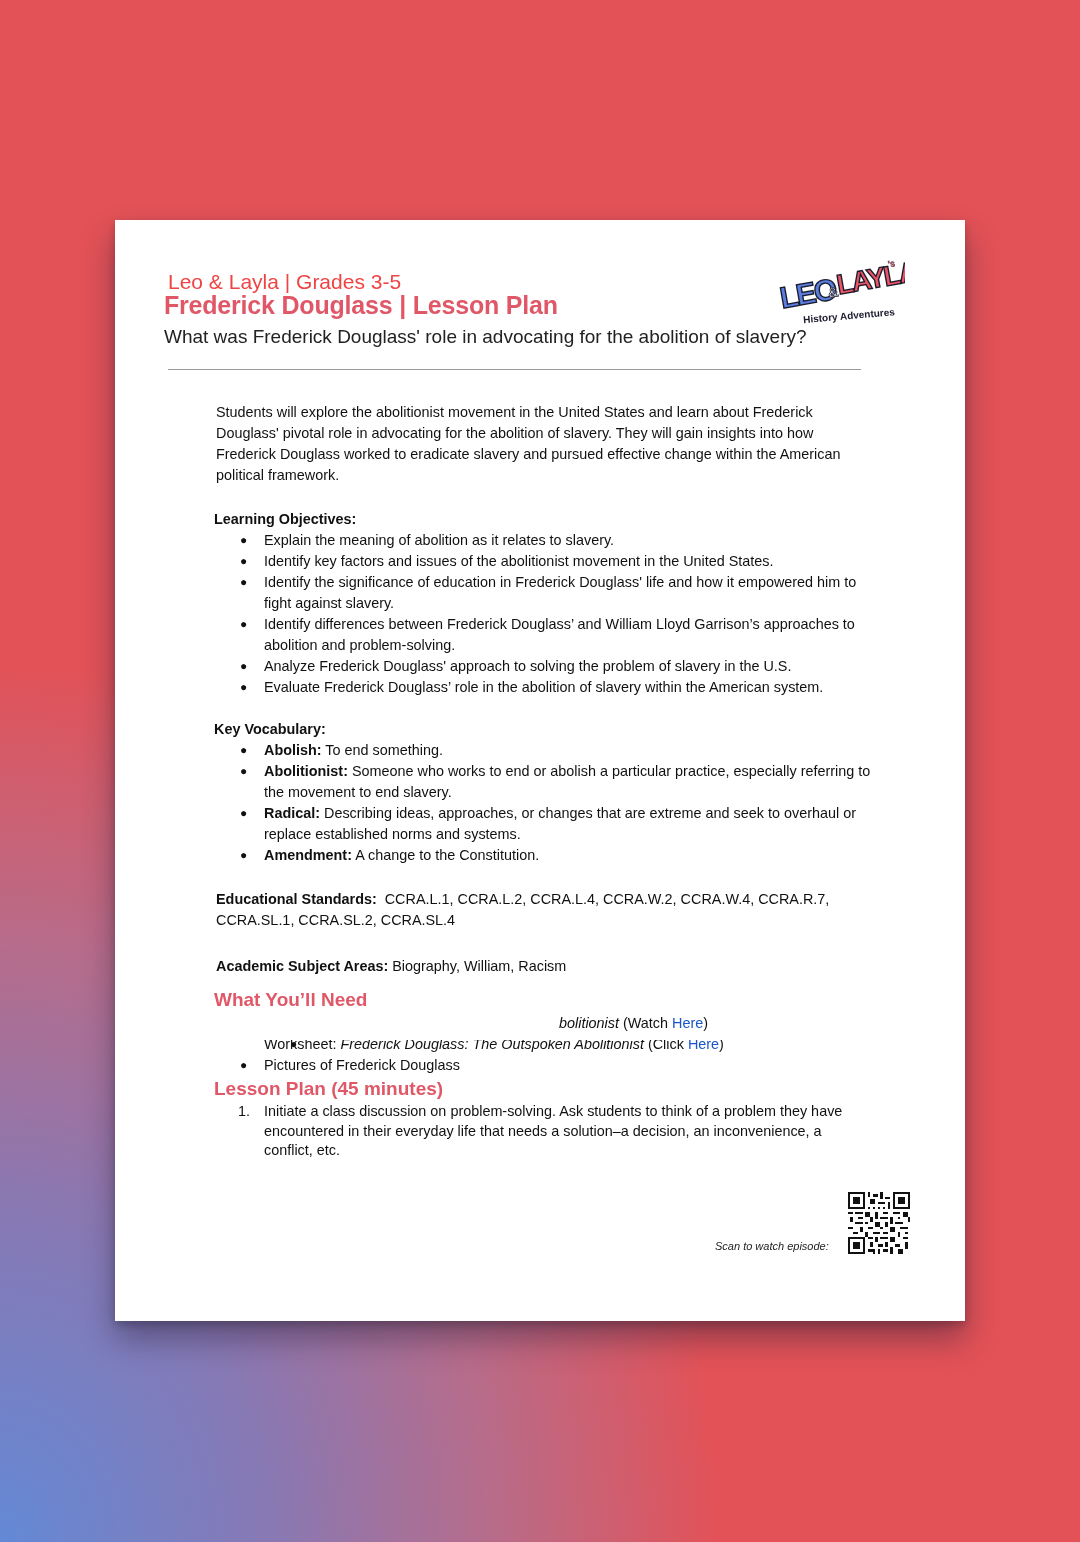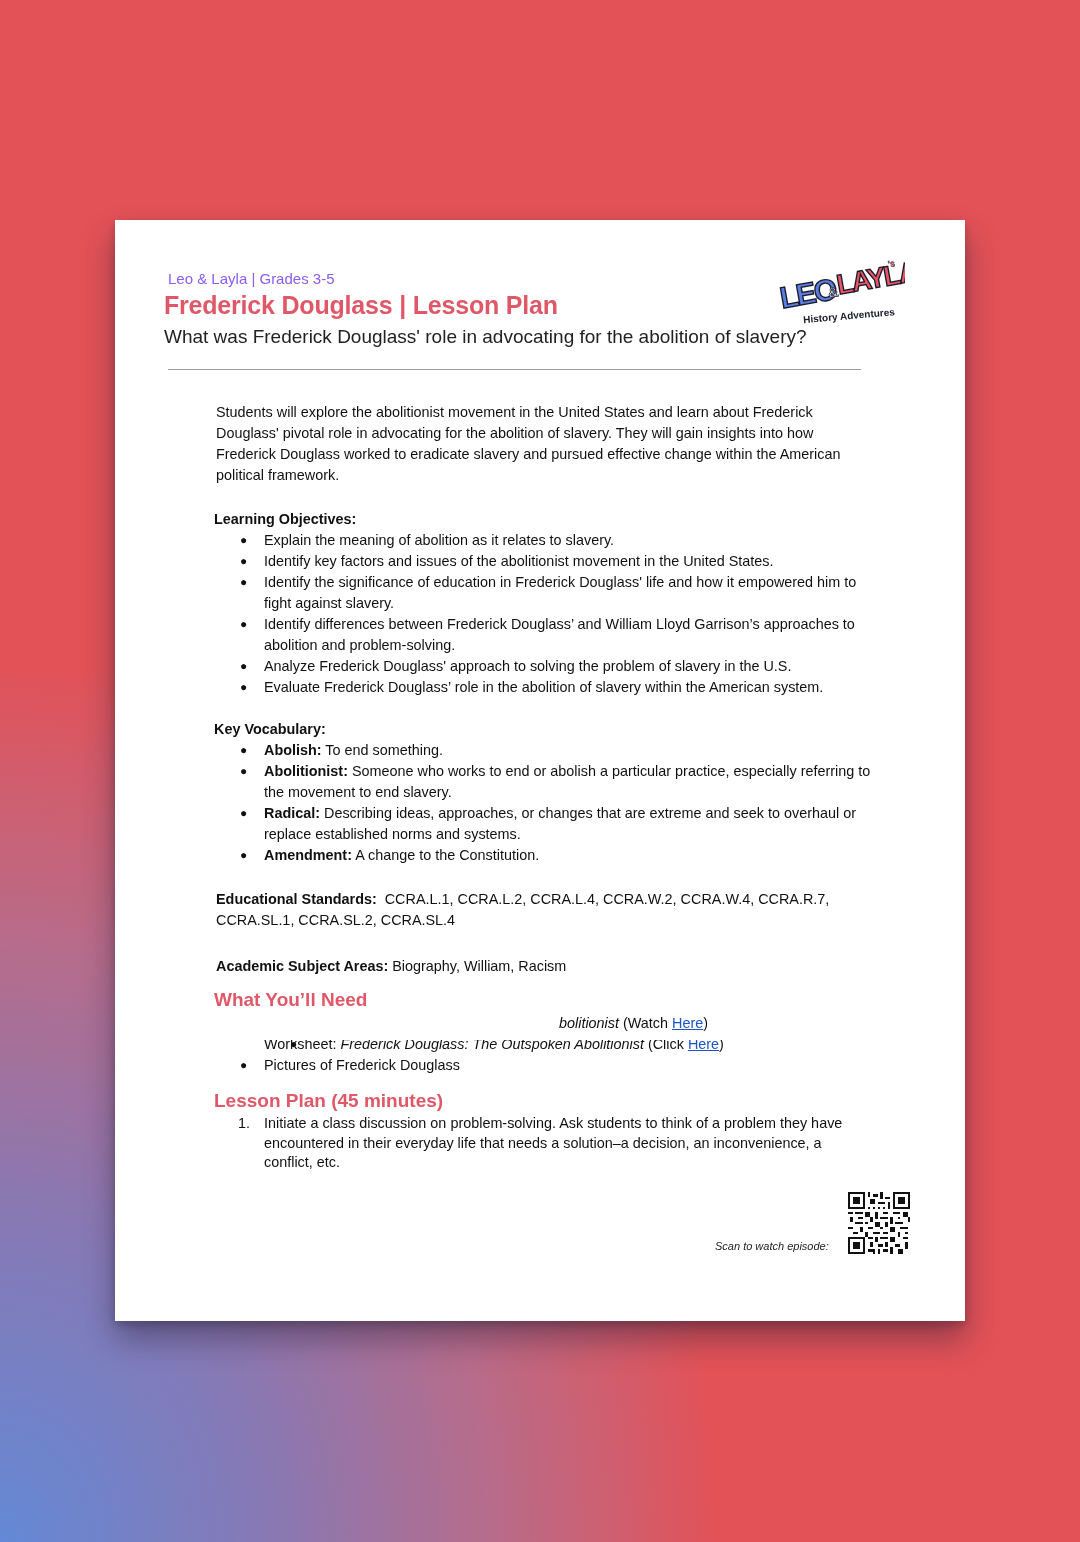--- a/index.html
+++ b/index.html
@@ -18,21 +18,21 @@
       left: 115px;
       top: 220px;
       width: 850px;
       height: 1101px;
       background: #ffffff;
       box-shadow: 0 18px 30px rgba(40,30,60,0.45), 0 4px 8px rgba(0,0,0,0.2);
     }
     .abs { position: absolute; }
     .header-series {
       left: 53px; top: 50px;
-      font-size: 15px; color: #8b5cf6;
+      font-size: 21px; color: #ef4444;
       font-weight: 300;
     }
     .title {
       left: 49px; top: 71px;
       font-size: 25px; font-weight: bold;
       color: #e05868;
       letter-spacing: -0.2px;
     }
     .subtitle {
       left: 49px; top: 106px;
@@ -75,21 +75,20 @@
     }
     .section-head {
       font-size: 19px;
       font-weight: bold;
       color: #e05868;
       line-height: 26px;
       margin-top: 8px;
     }
     .link {
       color: #1a55cc;
-      text-decoration: underline;
     }
     .watch-line {
       padding-left: 345px;
       height: 21px;
       overflow: hidden;
     }
     .worksheet-line {
       height: 21px;
       overflow: hidden;
       position: relative;
@@ -180,21 +179,21 @@
     <div class="watch-line"><em>bolitionist</em><span style="white-space: pre;"> (Watch </span><span class="link">Here</span><span>)</span></div>
     <ul class="bullets">
       <li class="worksheet-line">
         <div class="inner">
           <span class="dot">●</span><span style="white-space: pre; margin-top: 21px;">Worksheet: </span><em>Frederick Douglass: The Outspoken Abolitionist</em><span style="white-space: pre;"> (Click </span><span class="link">Here</span><span>)</span>
         </div>
       </li>
       <li><span class="dot">●</span><span>Pictures of Frederick Douglass</span></li>
     </ul>
 
-    <div class="section-head" style="margin-top: 12px;">Lesson Plan (45 minutes)</div>
+    <div class="section-head" style="margin-top: 0;">Lesson Plan (45 minutes)</div>
     <ol class="steps" style="line-height: 19.5px;">
       <li><span class="num">1.</span><span>Initiate a class discussion on problem-solving. Ask students to think of a problem they have encountered in their everyday life that needs a solution–a decision, an inconvenience, a conflict, etc.</span></li>
     </ol>
   </div>
 
   <div class="abs scan-label">Scan to watch episode:</div>
 
   <svg class="abs qr" viewBox="0 0 25 25" shape-rendering="crispEdges">
     <rect x="0" y="0" width="25" height="25" fill="#fff"></rect>
     <g fill="#111">

